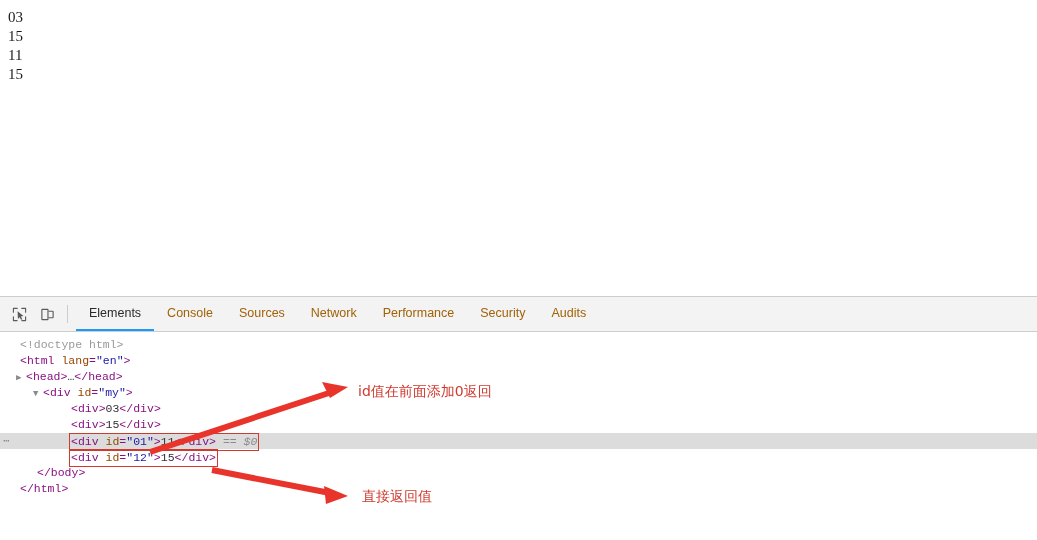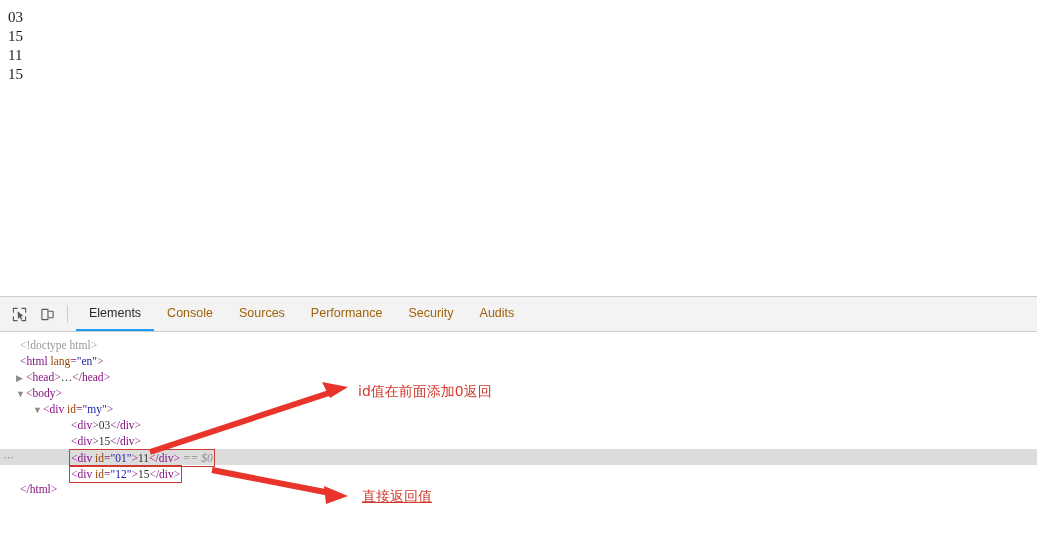--- a/index.html
+++ b/index.html
@@ -87,21 +87,21 @@
   }
   .tab.active {
     color: #2a2a2a;
     border-bottom: 2px solid #1b9af7;
   }
 
   
   #dom-tree {
     position: relative;
     padding-top: 5px;
-    font-family: Liberation Serif, serif;
+    font-family: Liberation Mono, monospace;
     font-size: 11.5px;
     line-height: 16px;
     color: #303030;
     height: 208px;
     box-sizing: border-box;
     overflow: hidden;
   }
   .node-row {
     position: relative;
     height: 16px;
@@ -185,50 +185,51 @@
         <rect x="2" y="2.5" width="6.5" height="11" rx="0.5" stroke="#5a5a5a" stroke-width="1.2" fill="none"></rect>
         <path d="M9 4.5h4.5a.5.5 0 0 1 .5.5v6a.5.5 0 0 1-.5.5H9" stroke="#5a5a5a" stroke-width="1.2" fill="none"></path>
       </svg>
     </div>
     <div class="toolbar-separator"></div>
 
     <div id="tabbar">
       <div class="tab active">Elements</div>
       <div class="tab">Console</div>
       <div class="tab">Sources</div>
+      <div class="tab">Network</div>
       <div class="tab">Performance</div>
       <div class="tab">Security</div>
       <div class="tab">Audits</div>
     </div>
   </div>
 
   <div id="dom-tree">
 
   <div class="node-row"><span style="display: inline-block; width: 10px;"></span><span class="twisty"></span><span class="node-inner"><span class="doctype">&lt;!doctype html&gt;</span></span></div>
       <div class="node-row"><span style="display: inline-block; width: 10px;"></span><span class="twisty"></span><span class="node-inner"><span class="punct">&lt;</span><span class="tag">html</span> <span class="attr-n">lang</span><span class="punct">=</span><span class="attr-v">"en"</span><span class="punct">&gt;</span></span></div>
       <div class="node-row"><span style="display: inline-block; width: 16px;"></span><span class="twisty">▶</span><span class="node-inner"><span class="punct">&lt;</span><span class="tag">head</span><span class="punct">&gt;</span><span class="txt">…</span><span class="punct">&lt;/</span><span class="tag">head</span><span class="punct">&gt;</span></span></div>
-      <div class="node-row"><span style="display: inline-block; width: 16px;"></span><span class="twisty">▼</span><span class="node-inner"><span class="punct">&lt;</span><span class="tag">body</span><span class="punct">&gt;</span></span></div>
       <div class="node-row"><span style="display: inline-block; width: 33px;"></span><span class="twisty">▼</span><span class="node-inner"><span class="punct">&lt;</span><span class="tag">div</span> <span class="attr-n">id</span><span class="punct">=</span><span class="attr-v">"my"</span><span class="punct">&gt;</span></span></div>
       <div class="node-row"><span style="display: inline-block; width: 61px;"></span><span class="twisty"></span><span class="node-inner"><span class="punct">&lt;</span><span class="tag">div</span><span class="punct">&gt;</span><span class="txt">03</span><span class="punct">&lt;/</span><span class="tag">div</span><span class="punct">&gt;</span></span></div>
       <div class="node-row"><span style="display: inline-block; width: 61px;"></span><span class="twisty"></span><span class="node-inner"><span class="punct">&lt;</span><span class="tag">div</span><span class="punct">&gt;</span><span class="txt">15</span><span class="punct">&lt;/</span><span class="tag">div</span><span class="punct">&gt;</span></span></div>
       <div class="node-row selected boxed"><span class="ellipsis-gutter">⋯</span><span style="display: inline-block; width: 61px;"></span><span class="twisty"></span><span class="node-inner"><span class="punct">&lt;</span><span class="tag">div</span> <span class="attr-n">id</span><span class="punct">=</span><span class="attr-v">"01"</span><span class="punct">&gt;</span><span class="txt">11</span><span class="punct">&lt;/</span><span class="tag">div</span><span class="punct">&gt;</span><span class="ref"> == $0</span></span></div>
       <div class="node-row boxed"><span style="display: inline-block; width: 61px;"></span><span class="twisty"></span><span class="node-inner"><span class="punct">&lt;</span><span class="tag">div</span> <span class="attr-n">id</span><span class="punct">=</span><span class="attr-v">"12"</span><span class="punct">&gt;</span><span class="txt">15</span><span class="punct">&lt;/</span><span class="tag">div</span><span class="punct">&gt;</span></span></div>
+      <div class="node-row"><span style="display: inline-block; width: 27px;"></span><span class="twisty"></span><span class="node-inner"><span class="punct">&lt;/</span><span class="tag">body</span><span class="punct">&gt;</span></span></div>
       <div class="node-row"><span style="display: inline-block; width: 10px;"></span><span class="twisty"></span><span class="node-inner"><span class="punct">&lt;/</span><span class="tag">html</span><span class="punct">&gt;</span></span></div>
     </div>
 
 </div>
 
 <div id="annotations">
   <svg width="1037" height="540" style="position:absolute;left:0;top:0;" aria-hidden="true">
 
     <g>
       <path d="M 150 452 L 332 392" stroke="#e8342a" stroke-width="6" fill="none"></path>
       <path d="M 348 387 L 322 382 L 330 398 Z" fill="#e8342a"></path>
     </g>
 
     <g>
       <path d="M 212 470 L 330 493" stroke="#e8342a" stroke-width="6" fill="none"></path>
       <path d="M 348 496 L 324 486 L 326 504 Z" fill="#e8342a"></path>
     </g>
   </svg>
   <div class="anno-text" style="left:358px; top:383px;">id值在前面添加0返回</div>
-  <div class="anno-text" style="left:362px; top:488px;text-decoration:underline;">直接返回值</div>
+  <div class="anno-text" style="left:362px; top:488px;">直接返回值</div>
 </div>
 
 </body></html>

